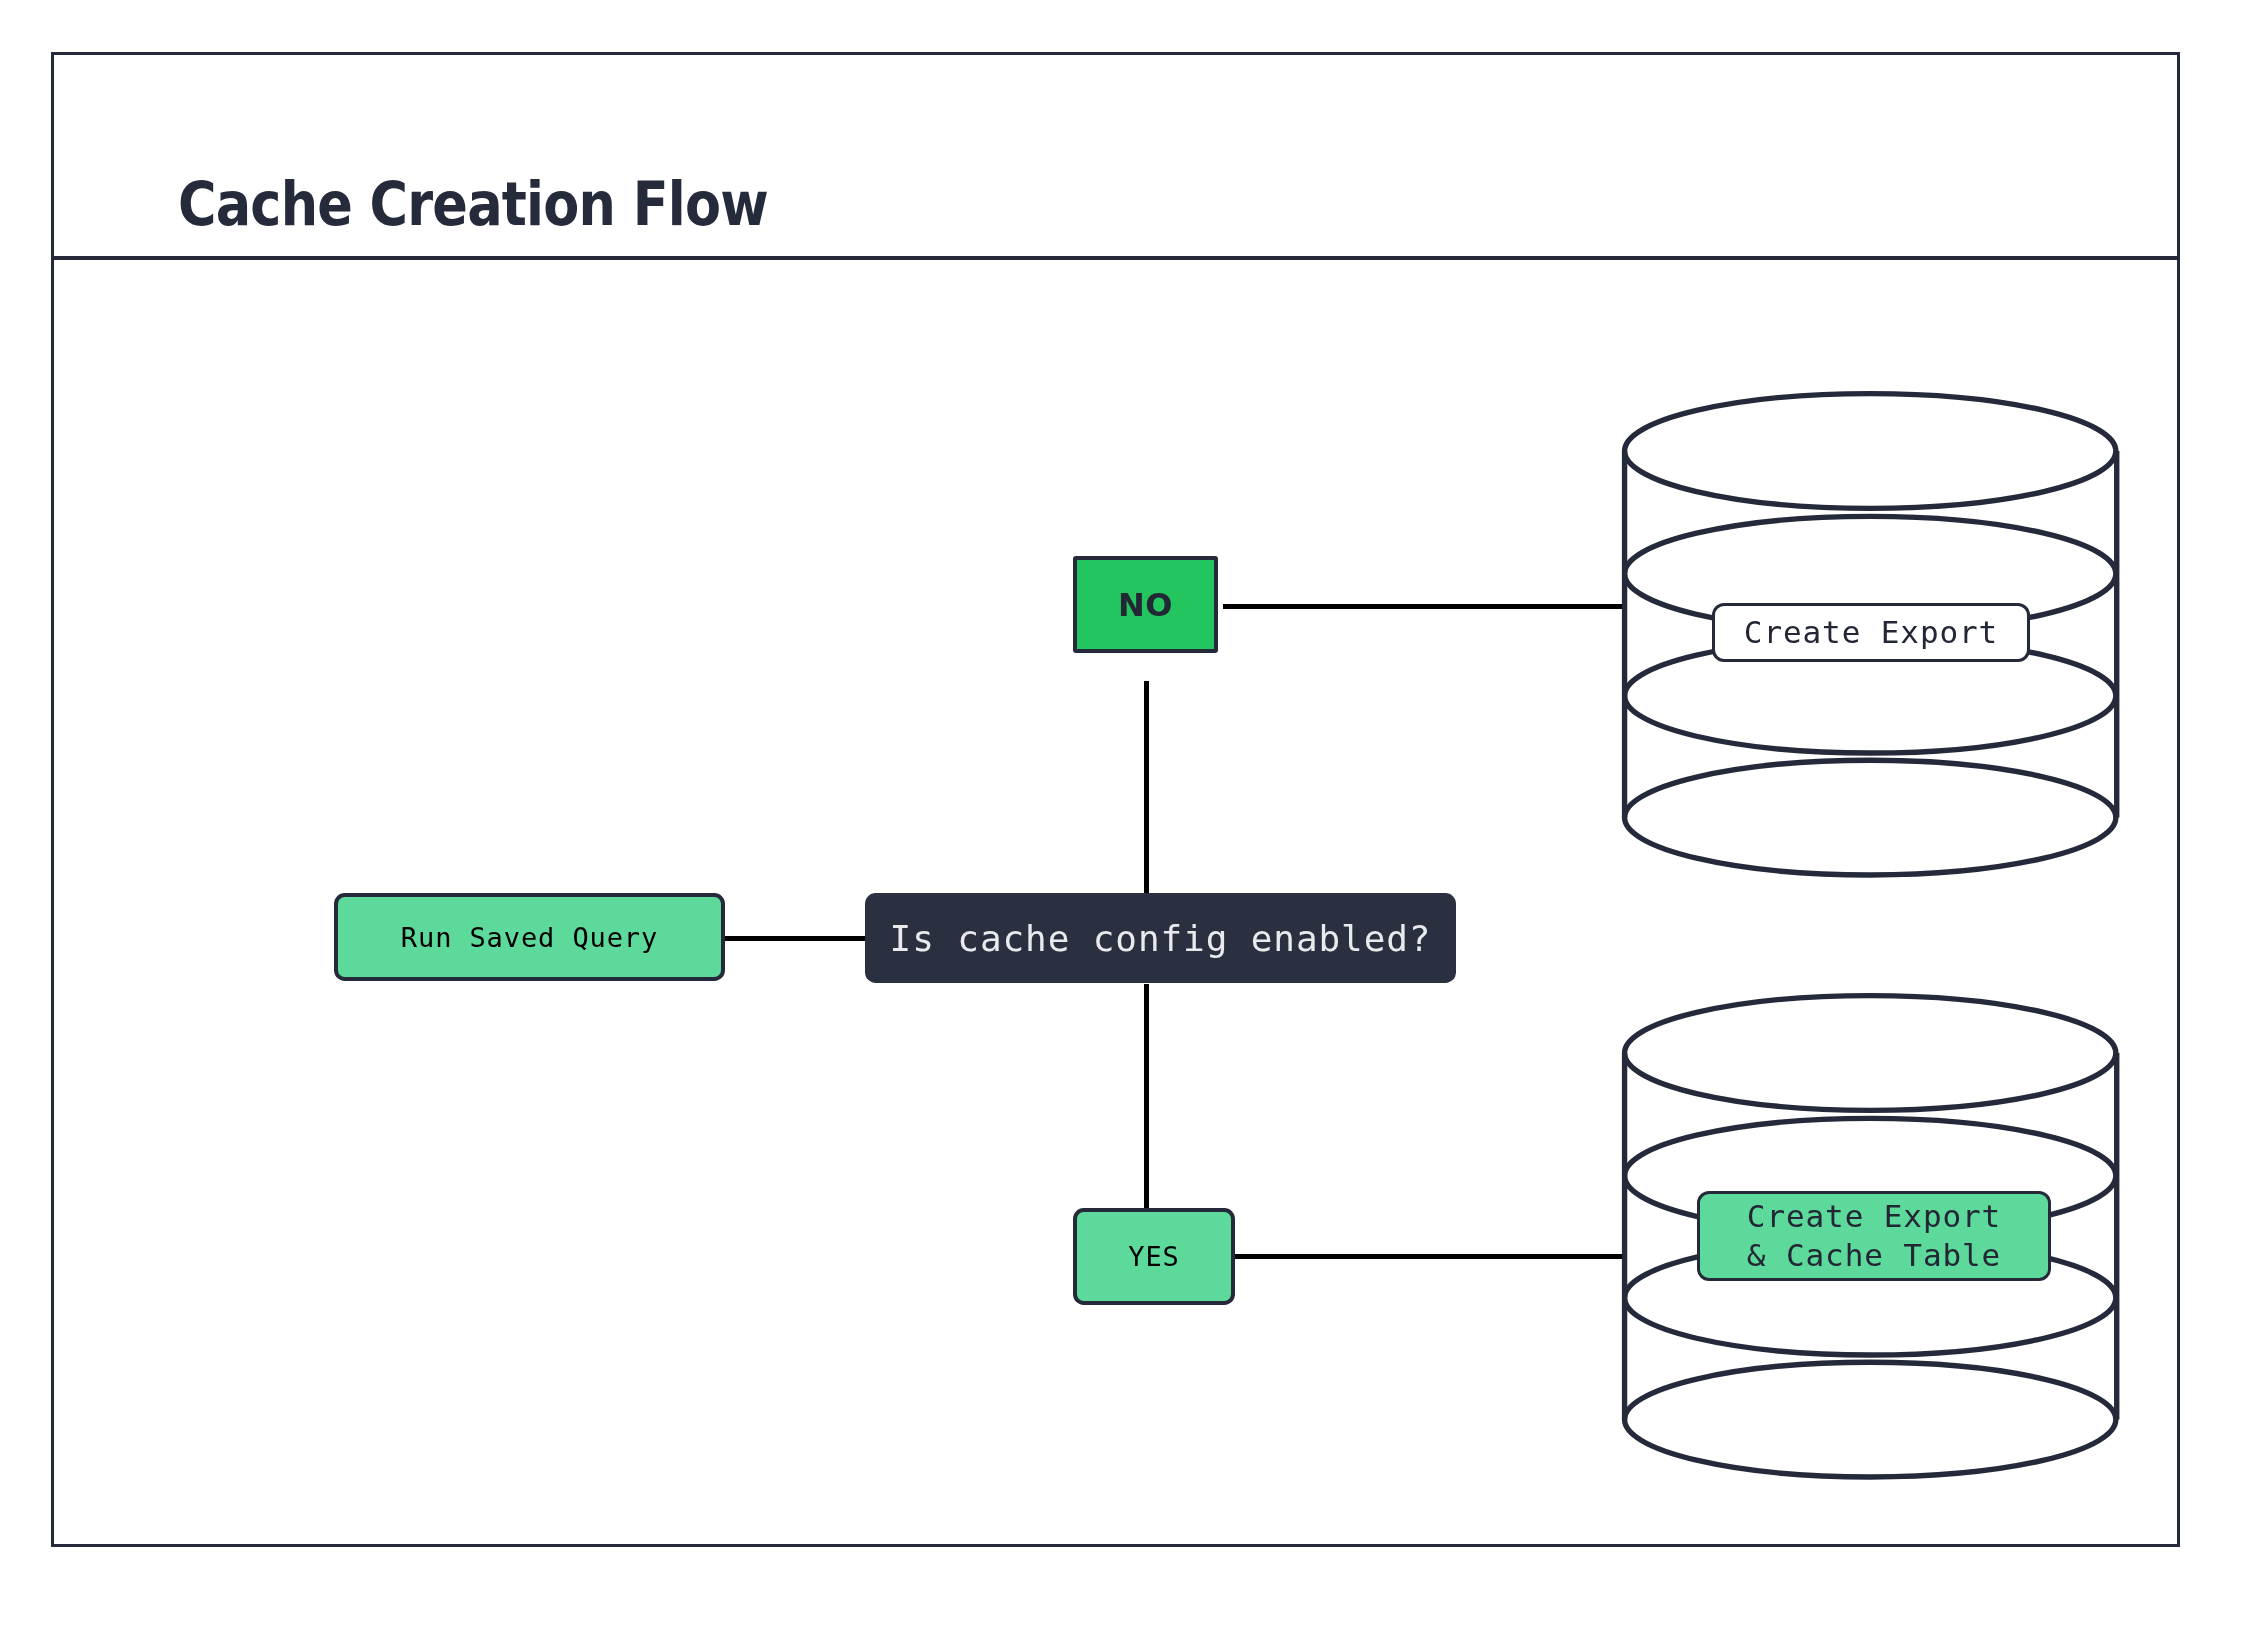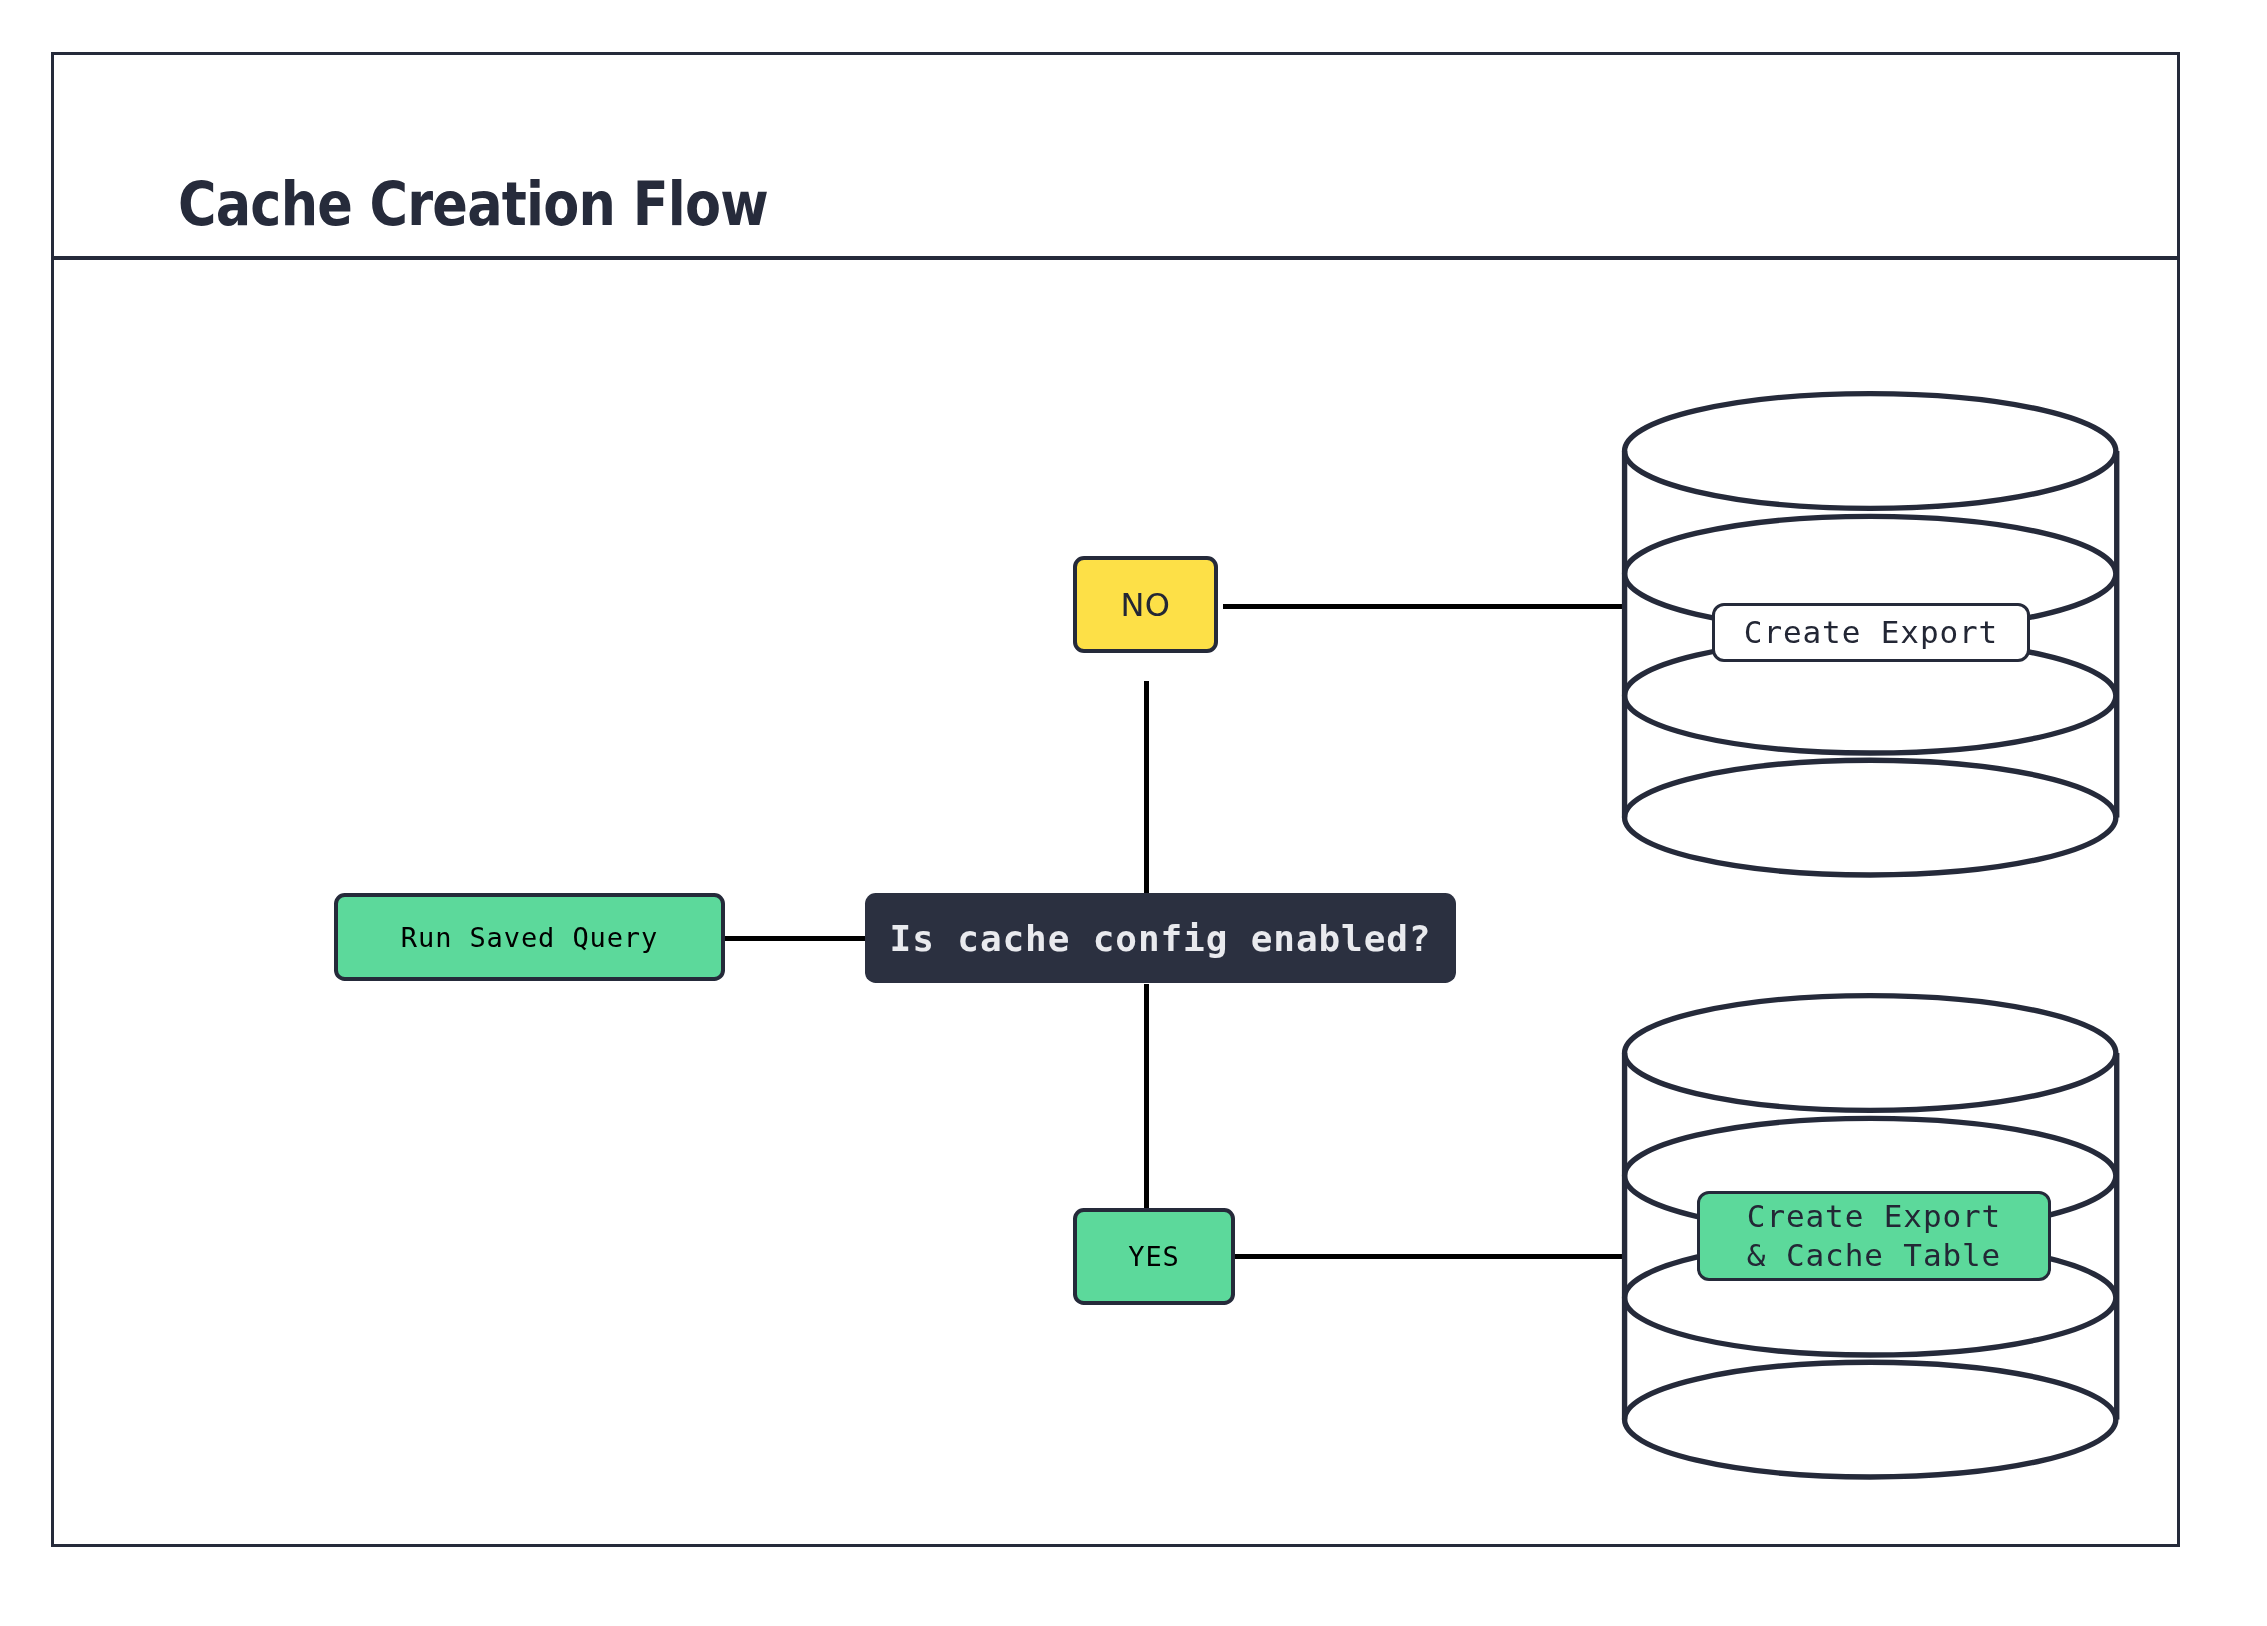--- a/index.html
+++ b/index.html
@@ -90,39 +90,39 @@
     border: 4.5px solid #252a3a;
     border-radius: 10.7px;
     color: #000000;
     font-family: "DejaVu Sans Mono", monospace;
     font-size: 27px;
     letter-spacing: 0.9px;
     white-space: nowrap;
   }
 
   .node-white {
-    background: #fde047;
+    background: #22c55e;
     border: 4.5px solid #252a3a;
-    border-radius: 11px;
+    border-radius: 3px;
     color: #232735;
     font-family: "DejaVu Sans", sans-serif;
     font-size: 32px;
     letter-spacing: 0.4px;
     white-space: nowrap;
+    font-weight: bold;
   }
 
   .node-dark {
     background: #2b3040;
     border-radius: 10.7px;
     color: #e9eaee;
     font-family: "DejaVu Sans Mono", monospace;
     font-size: 36px;
     letter-spacing: 0.9px;
     white-space: nowrap;
-    font-weight: bold;
   }
 
   
   .db {
     position: absolute;
   }
   .db svg {
     display: block;
     overflow: visible;
   }

